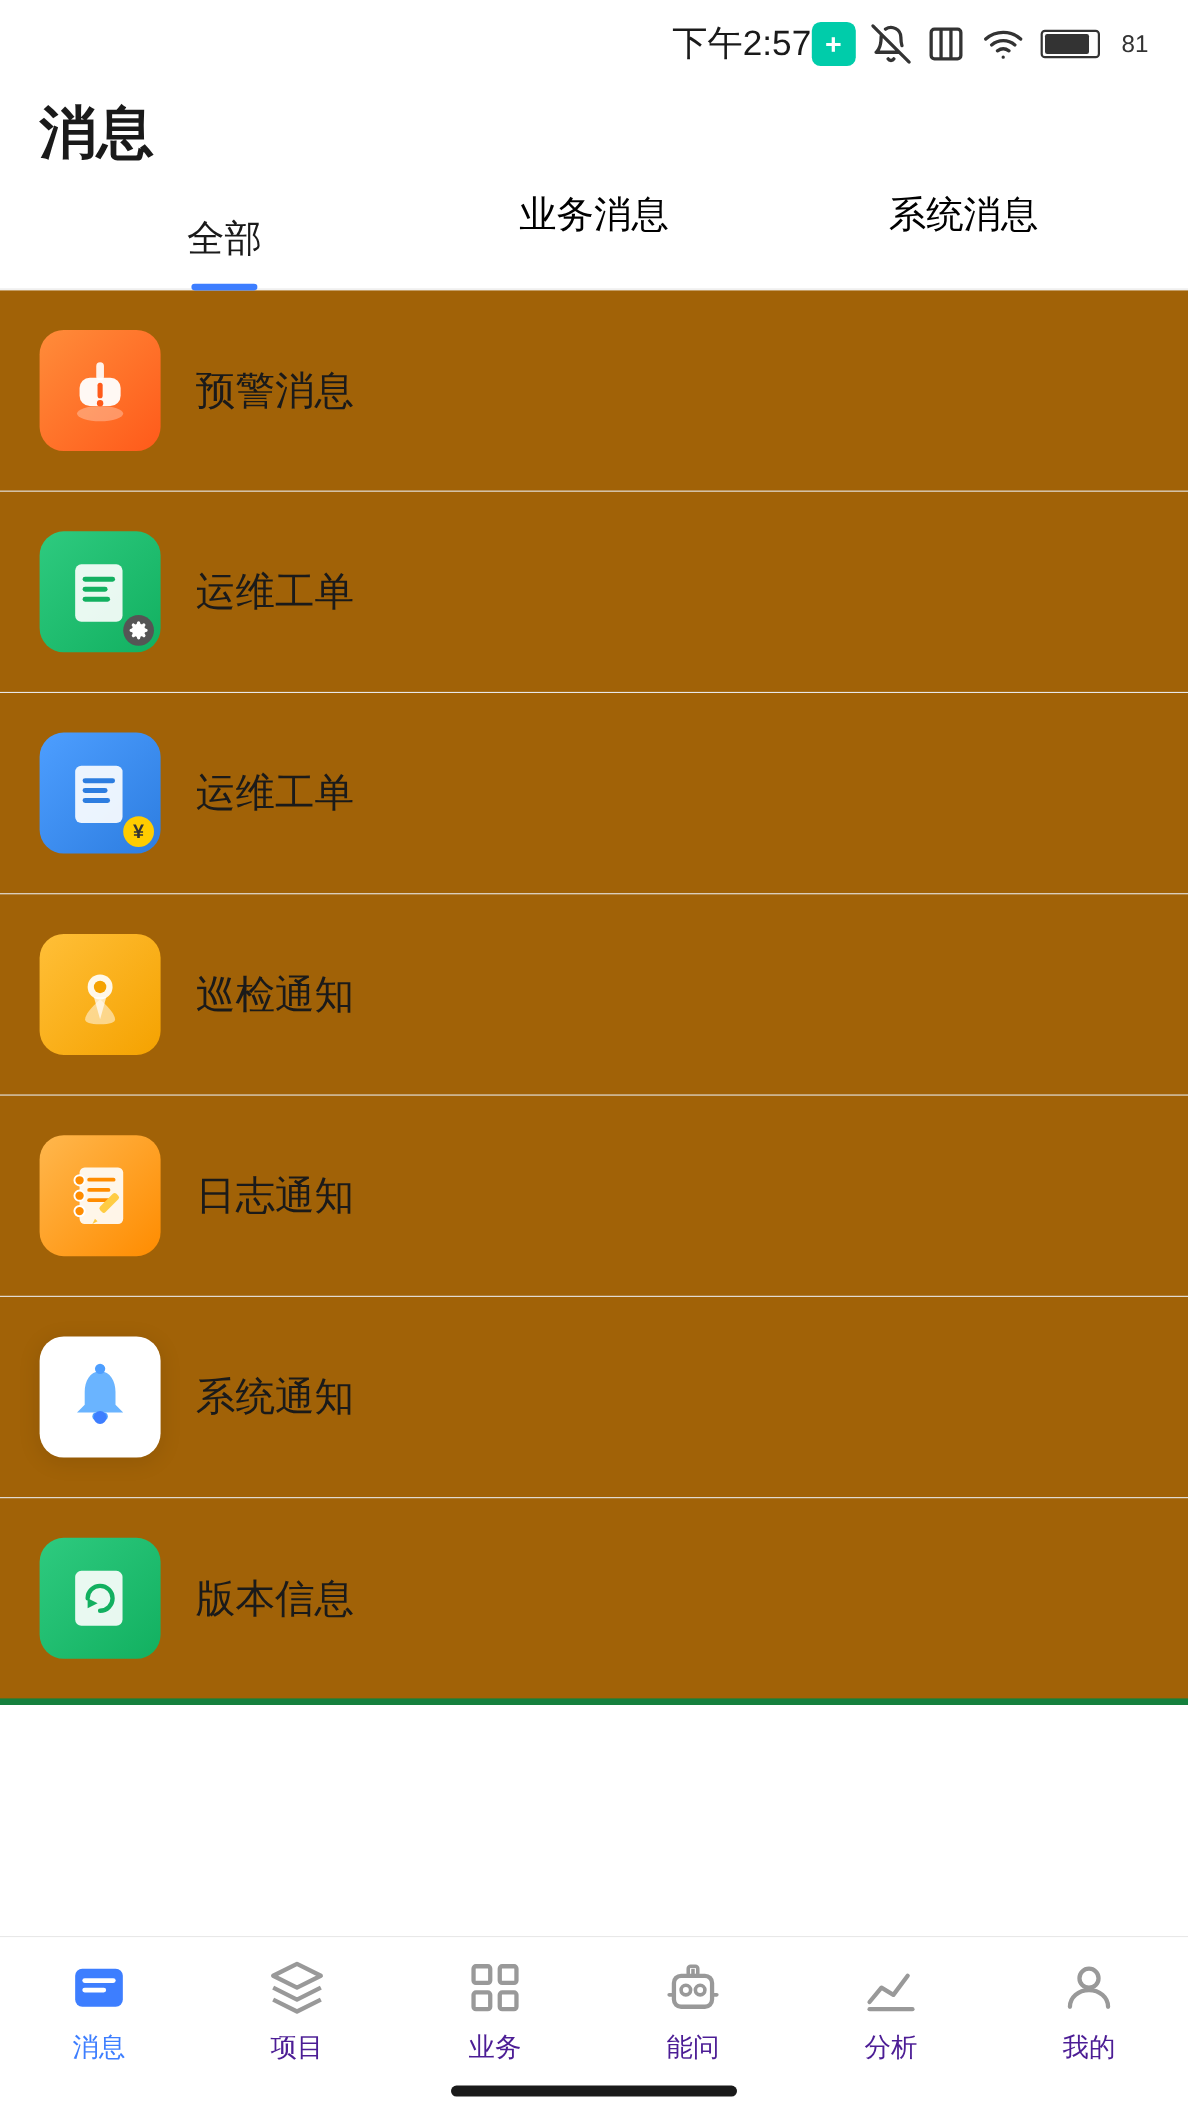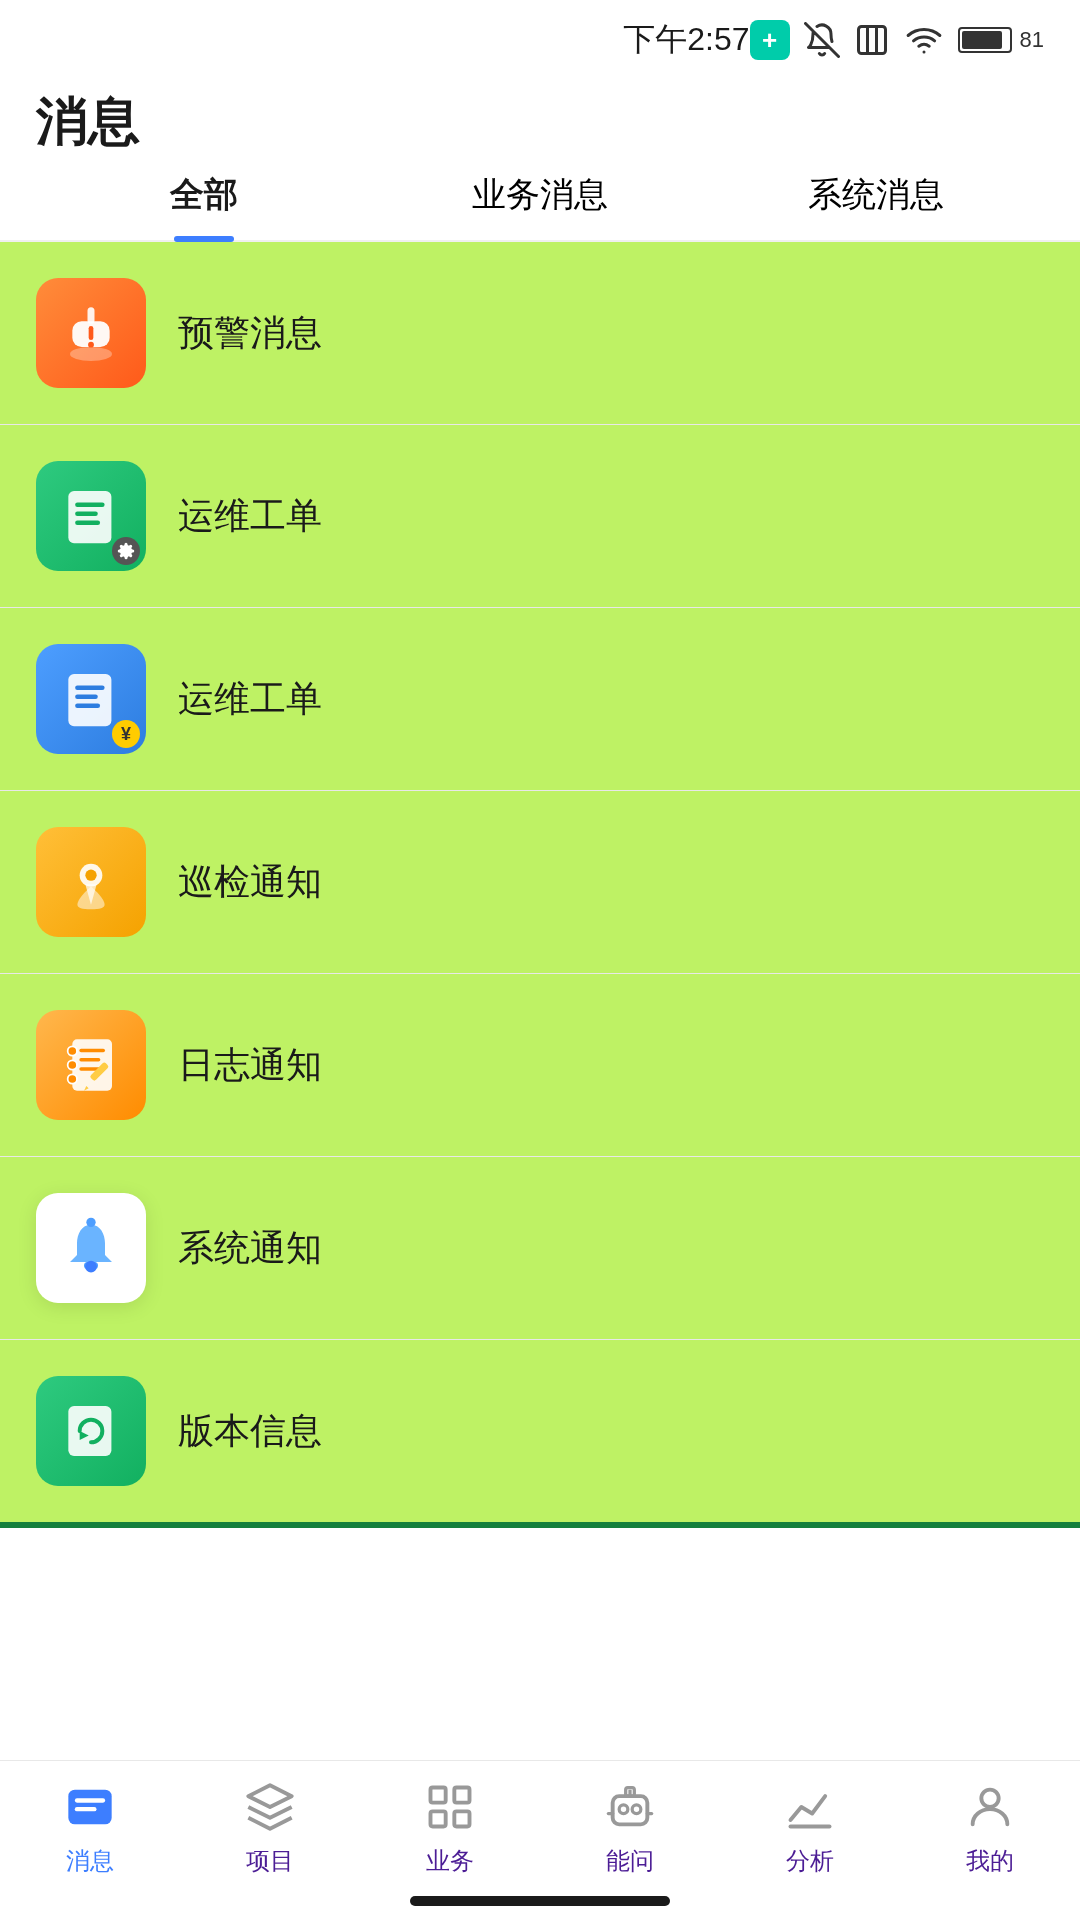--- a/index.html
+++ b/index.html
@@ -56,37 +56,38 @@
       flex: 1;
       text-align: center;
       padding-bottom: 22px;
       font-size: 34px;
       color: #000000;
       cursor: pointer;
       position: relative;
     }
     .tab-item.active {
       color: #1a1a1a;
-      font-weight: 700;
+      font-weight: 400;
+      margin-top: 22px;
     }
     .tab-item.active::after {
       content: '';
       position: absolute;
       bottom: -2px;
       left: 50%;
       transform: translateX(-50%);
       width: 60px;
       height: 6px;
       background: #3d7eff;
       border-radius: 3px;
     }
 
     
     .message-list {
-      background: #bef264;
+      background: #a16207;
     }
     .message-item {
       display: flex;
       align-items: center;
       padding: 36px 36px;
       border-bottom: 1px solid #e8e8e8;
       cursor: pointer;
       gap: 32px;
     }
     .message-item:last-child {
@@ -210,21 +211,21 @@
 
     <svg width="36" height="36" viewBox="0 0 24 24" fill="none">
       <rect x="3" y="3" width="18" height="18" rx="2" stroke="#333" stroke-width="2"></rect>
       <path d="M9 3v18M15 3v18" stroke="#333" stroke-width="2"></path>
     </svg>
 
     <svg width="40" height="36" viewBox="0 0 24 24" fill="none">
       <path d="M5 12.55a11 11 0 0114.08 0M1.42 9a16 16 0 0121.16 0M8.53 16.11a6 6 0 016.95 0M12 20h.01" stroke="#333" stroke-width="2" stroke-linecap="round" stroke-linejoin="round"></path>
     </svg>
 
-    <div style="display:flex;align-items:center;gap:8px;">
+    <div style="display:flex;align-items:center;gap:20px;">
       <div style="width:54px;height:26px;border:2px solid #333;border-radius:4px;position:relative;overflow:hidden;">
         <div style="position:absolute;left:2px;top:2px;width:80%;height:calc(100% - 4px);background:#333;border-radius:2px;"></div>
         <div style="position:absolute;right:-6px;top:50%;transform:translateY(-50%);width:5px;height:12px;background:#333;border-radius:0 2px 2px 0;"></div>
       </div>
       <span style="font-size:22px;color:#333;">81</span>
     </div>
   </div>
 </div>
 
 <div class="page-header">

